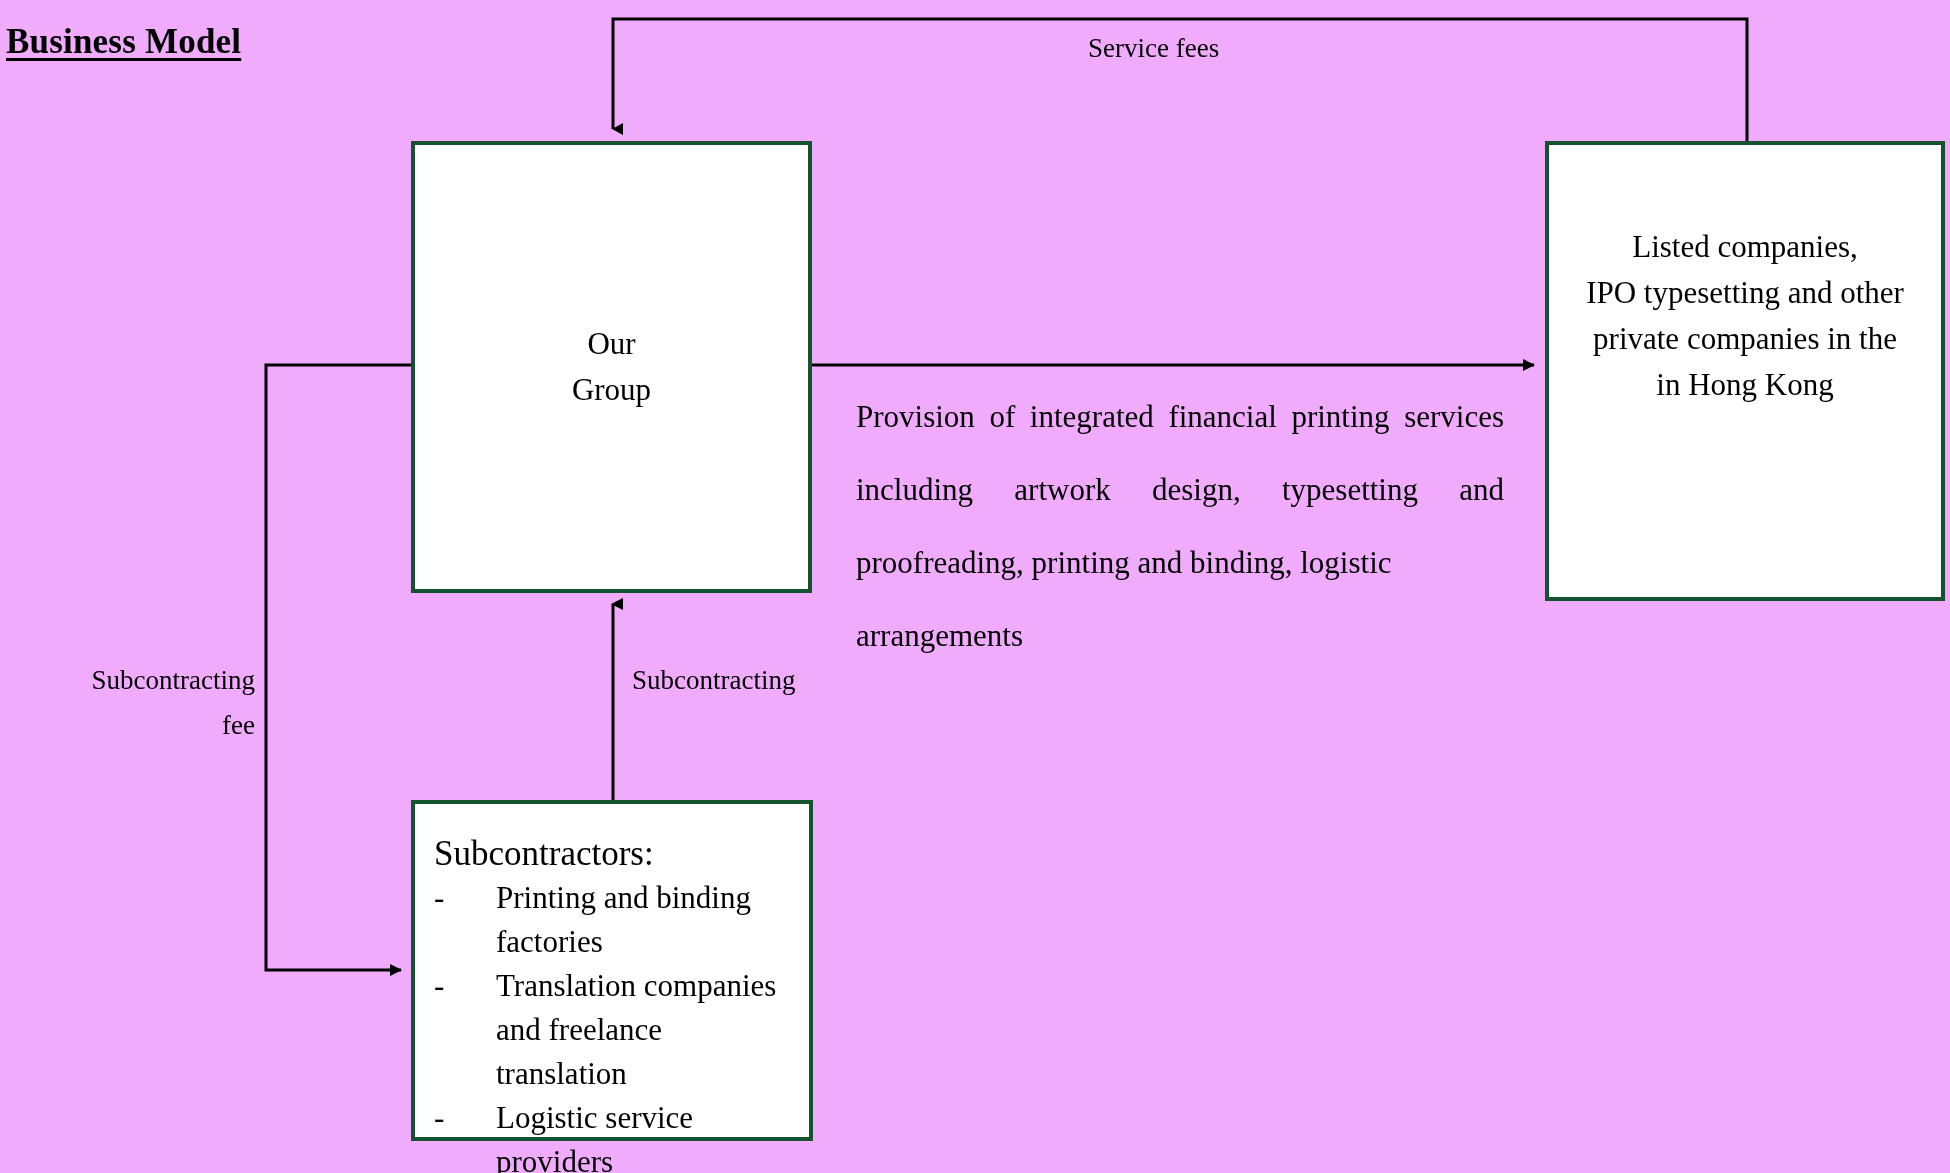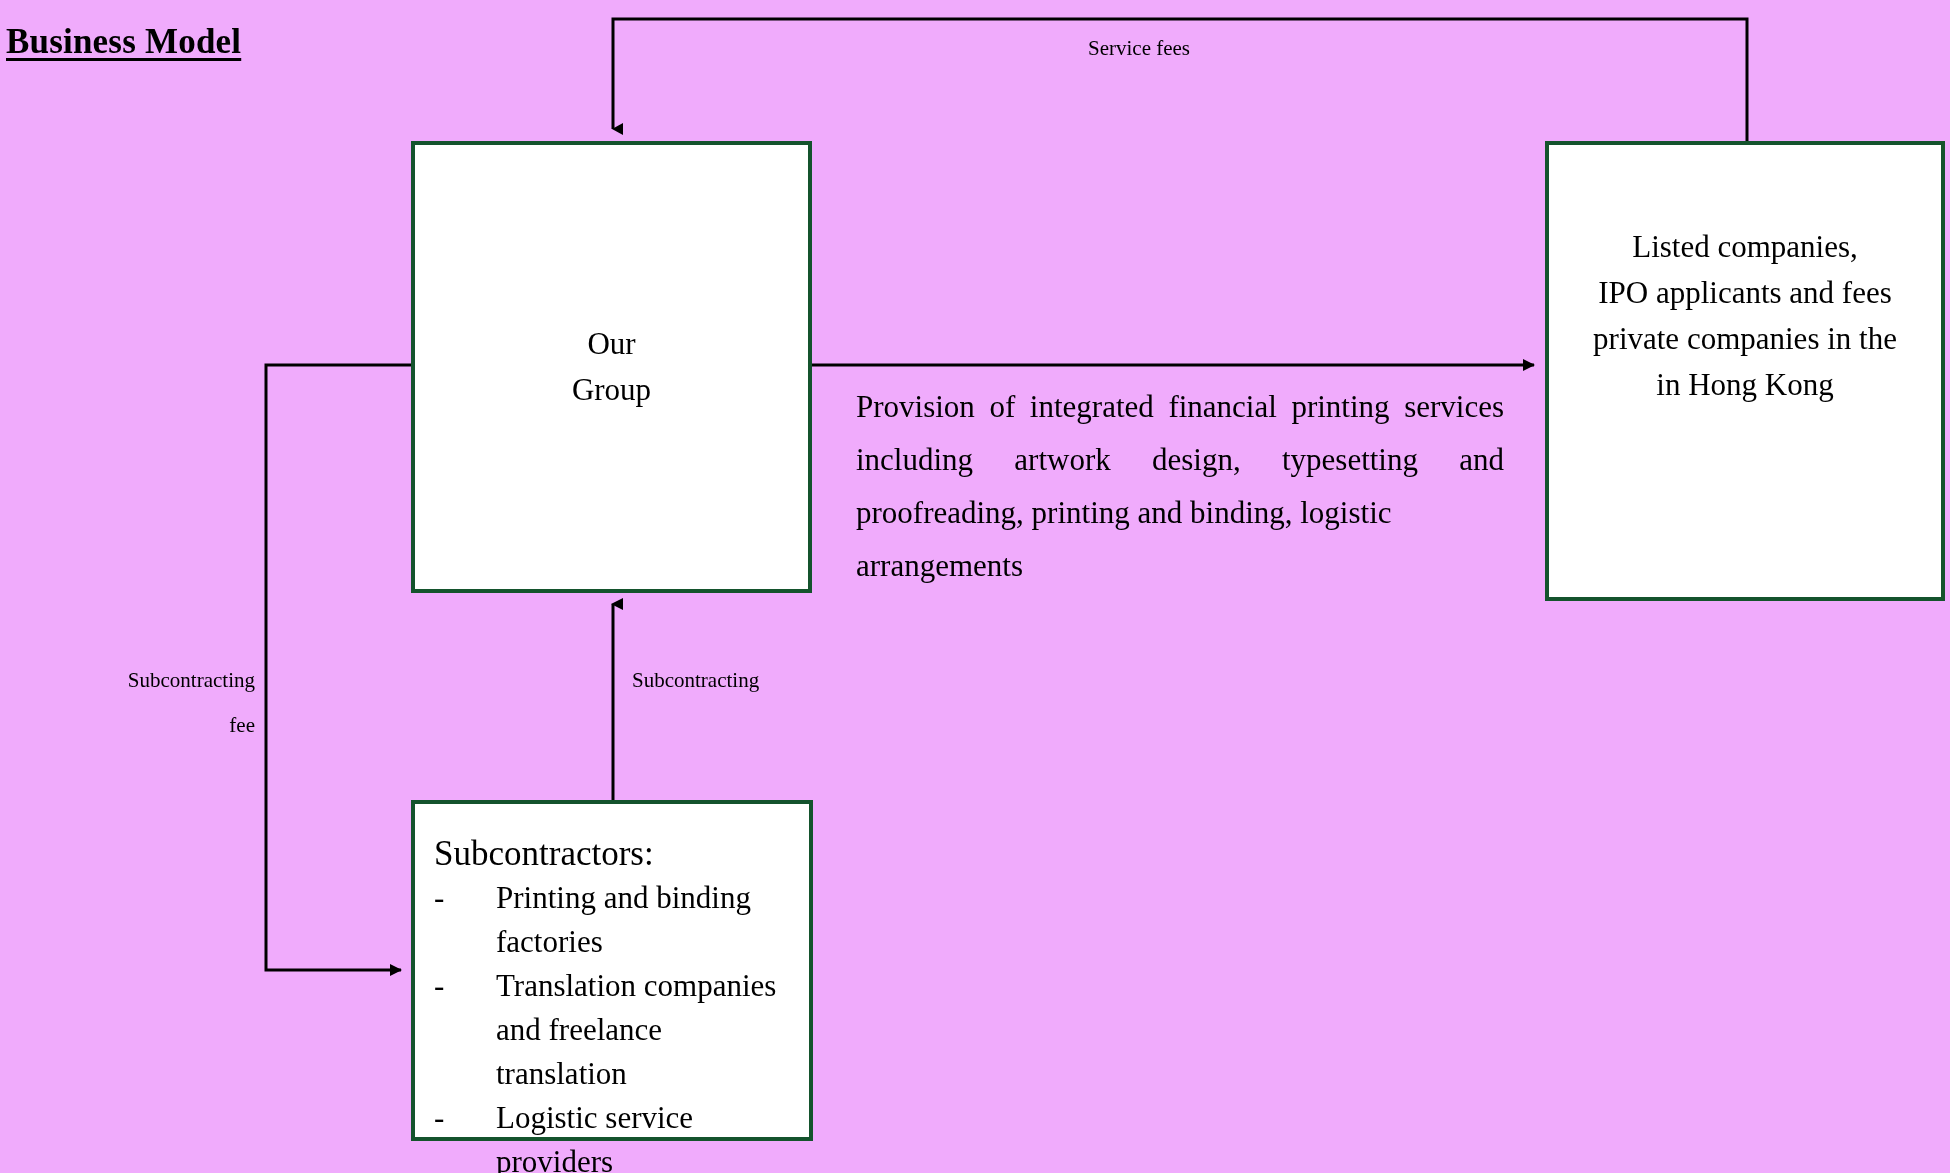--- a/index.html
+++ b/index.html
@@ -95,21 +95,21 @@
     position: absolute;
     left: 0;
     top: 0;
     font-size: 31px;
     line-height: 44px;
   }
 
   
   .label {
     position: absolute;
-    font-size: 21px;
+    font-size: 27px;
     line-height: 45px;
   }
   #label-service-fees {
     left: 1088px;
     top: 26px;
     white-space: nowrap;
   }
   #label-subcontracting-fee {
     left: 5px;
     top: 658px;
@@ -122,21 +122,21 @@
     width: 230px;
     text-align: left;
   }
   #label-provision {
     left: 856px;
     top: 380px;
     width: 648px;
     text-align: justify;
     text-justify: inter-word;
     font-size: 31px;
-    line-height: 53px;
+    line-height: 73px;
   }
   #label-provision .last-line {
     text-align: left;
   }
 
   
   #connectors {
     position: absolute;
     left: 0;
     top: 0;
@@ -185,21 +185,21 @@
   <div class="node-box" id="box-our-group">
     <div class="box-center-text" id="our-group-text">
       <div>Our</div>
       <div>Group</div>
     </div>
   </div>
 
   <div class="node-box" id="box-clients">
     <div class="box-center-text" id="clients-text">
       <div>Listed companies,</div>
-      <div>IPO applicants and fees</div>
+      <div>IPO typesetting and other</div>
       <div>private companies in the</div>
       <div>in Hong Kong</div>
     </div>
   </div>
 
   <div class="node-box" id="box-subcontractors">
     <div class="sub-heading">Subcontractors:</div>
     <div class="sub-list">
       <div class="sub-item">
         <span class="sub-dash">-</span>

